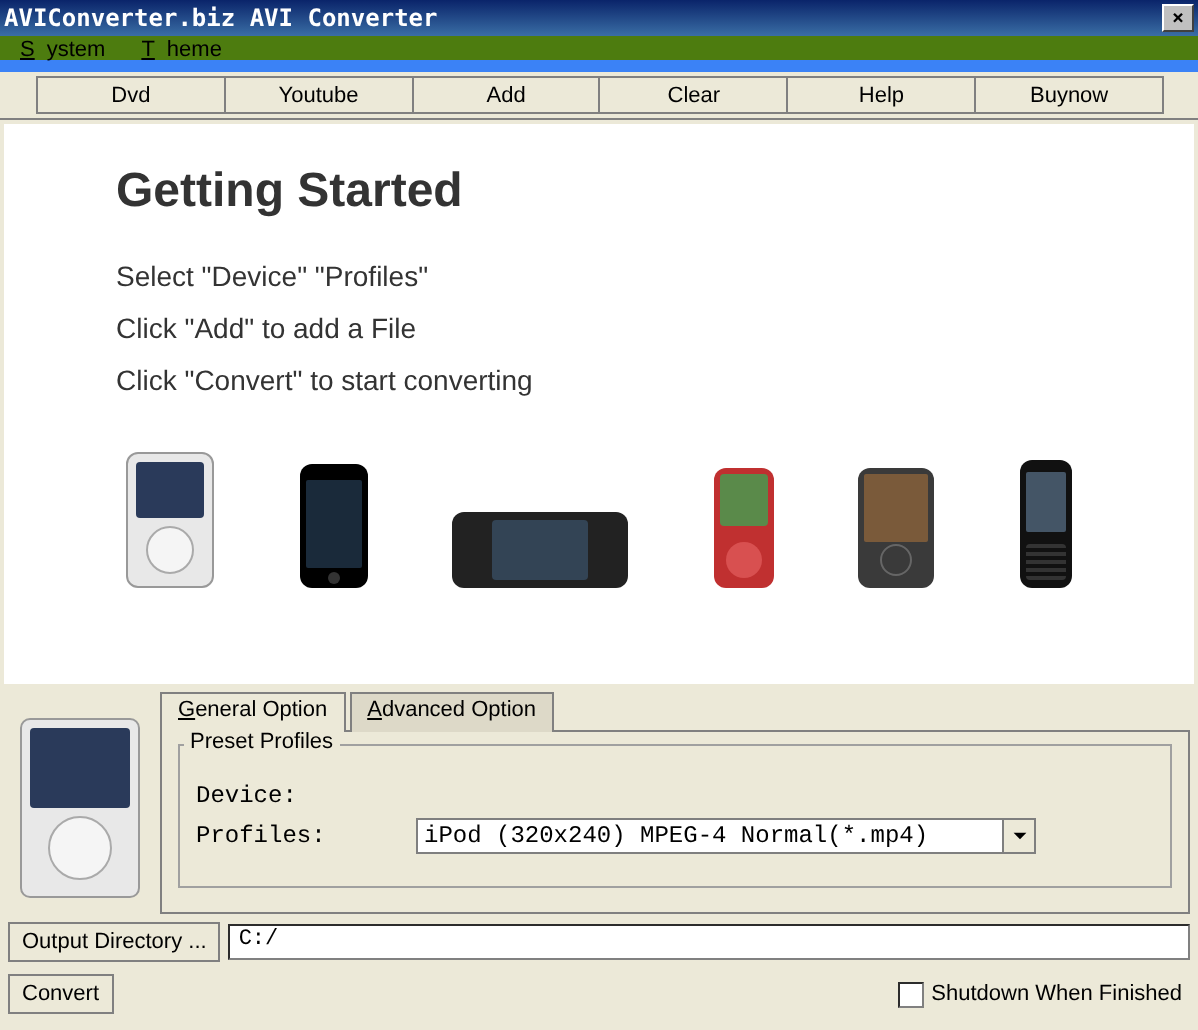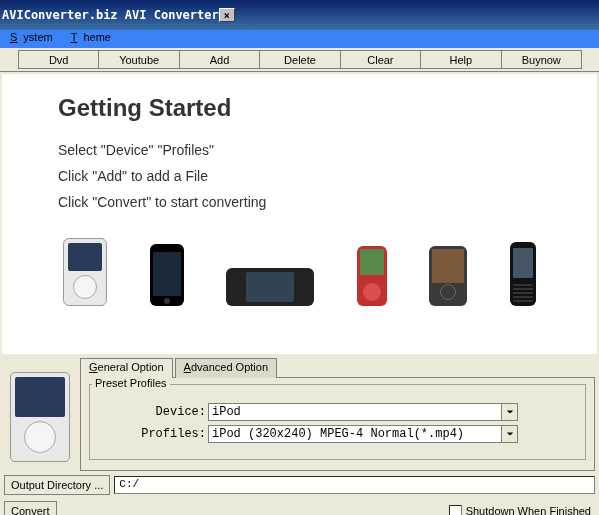--- a/index.html
+++ b/index.html
@@ -7,40 +7,41 @@
   font-family: Tahoma, Arial, sans-serif;
   font-size: 11px;
   background: #ece9d8;
   width: 599px;
   height: 515px;
   overflow: hidden;
 }
 .titlebar {
   background: linear-gradient(#0a246a, #3a6ea5);
   color: #fff;
-  height: 30px;
+  height: 18px;
   display: flex;
   align-items: center;
+  justify-content: space-between;
   padding: 0 2px;
   font-family: "SimSun", monospace;
   font-size: 12px;
   font-weight: bold;
 }
 .titlebar .close {
   width: 16px; height: 14px;
   background: #c0c0c0;
   border: 1px solid #fff;
   border-right-color: #404040;
   border-bottom-color: #404040;
   display: flex; align-items: center; justify-content: center;
   font-size: 10px; color: #000; font-weight: bold;
   cursor: pointer;
 }
 .menubar {
-  background: #3b82f6;
+  background: #4d7c0f;
   border-bottom: 6px solid #3b82f6;
   height: 18px;
   display: flex;
   padding: 0 4px;
 }
 .menubar span {
   padding: 1px 6px;
   cursor: pointer;
 }
 .menubar span u { text-decoration: underline; }
@@ -166,21 +167,21 @@
 }
 .form-row {
   display: flex;
   align-items: center;
   margin-bottom: 4px;
   font-family: "Courier New", monospace;
   font-size: 12px;
 }
 .form-row label {
   width: 110px;
-  text-align: right;
+  text-align: left;
   padding-right: 2px;
 }
 .combo {
   flex: 1;
   display: flex;
   border: 1px solid #7f7f7f;
   background: #fff;
   height: 18px;
   align-items: stretch;
   max-width: 310px;
@@ -246,21 +247,20 @@
 
 <div class="menubar">
   <span><u>S</u><span>ystem</span></span>
   <span><u>T</u><span>heme</span></span>
 </div>
 
 <div class="toolbar">
   <button class="tbtn">Dvd</button>
   <button class="tbtn">Youtube</button>
   <button class="tbtn">Add</button>
-  <button class="tbtn">Delete</button>
   <button class="tbtn">Clear</button>
   <button class="tbtn">Help</button>
   <button class="tbtn">Buynow</button>
 </div>
 
 <div class="content">
   <div class="heading">Getting Started</div>
   <div class="steps">
     <div>Select "Device" "Profiles"</div>
     <div>Click  "Add" to add a File</div>
@@ -295,28 +295,20 @@
   <div class="tabs-area">
     <div class="tab-row">
       <div class="tab active"><u>G</u>eneral Option</div>
       <div class="tab"><u>A</u>dvanced Option</div>
     </div>
     <div class="tab-panel">
       <div class="groupbox">
         <span class="legend">Preset Profiles</span>
         <div class="form-row">
           <label>Device:</label>
-          <div class="combo">
-            <div class="val">iPod</div>
-            <div class="arrow">
-                <svg viewBox="0 0 10 10">
-                  <path d="M1 3 L5 7 L9 3 Z" fill="#000"></path>
-                </svg>
-              </div>
-          </div>
         </div>
         <div class="form-row">
           <label>Profiles:</label>
           <div class="combo">
             <div class="val">iPod (320x240) MPEG-4 Normal(*.mp4)</div>
             <div class="arrow">
                 <svg viewBox="0 0 10 10">
                   <path d="M1 3 L5 7 L9 3 Z" fill="#000"></path>
                 </svg>
               </div>

